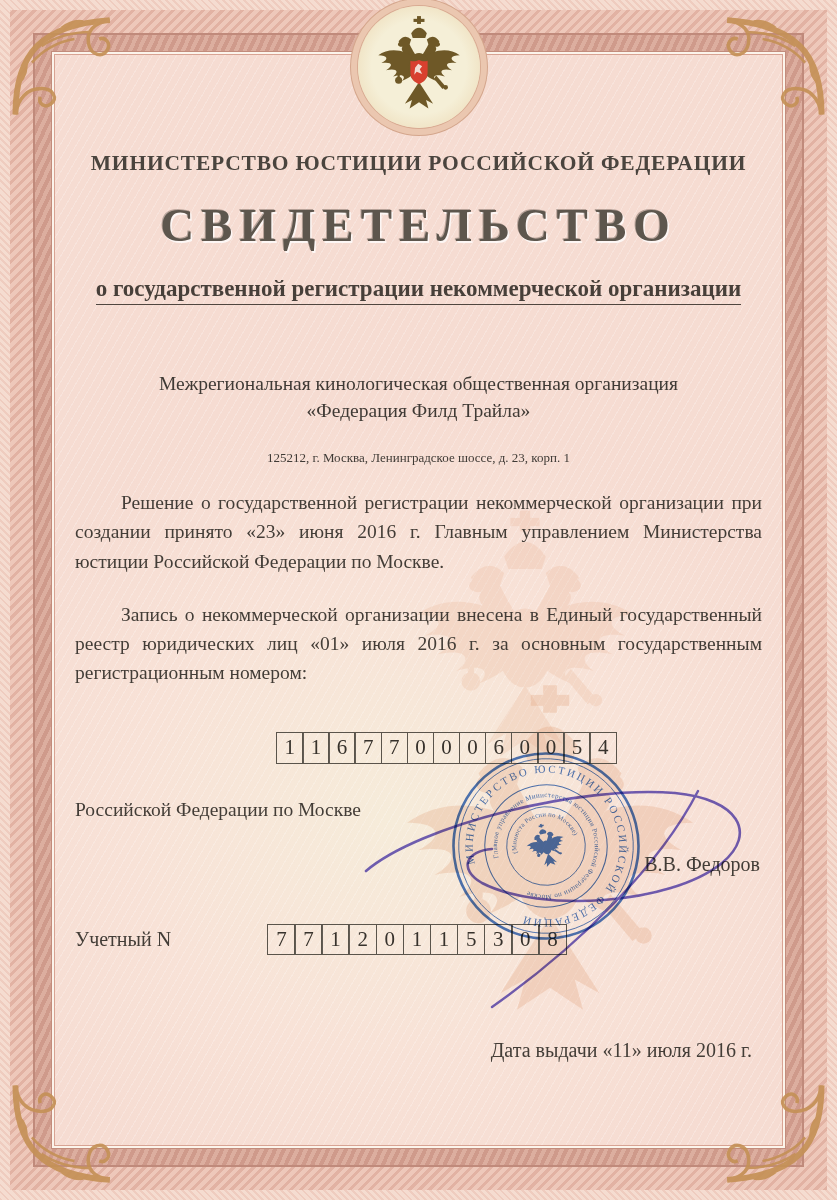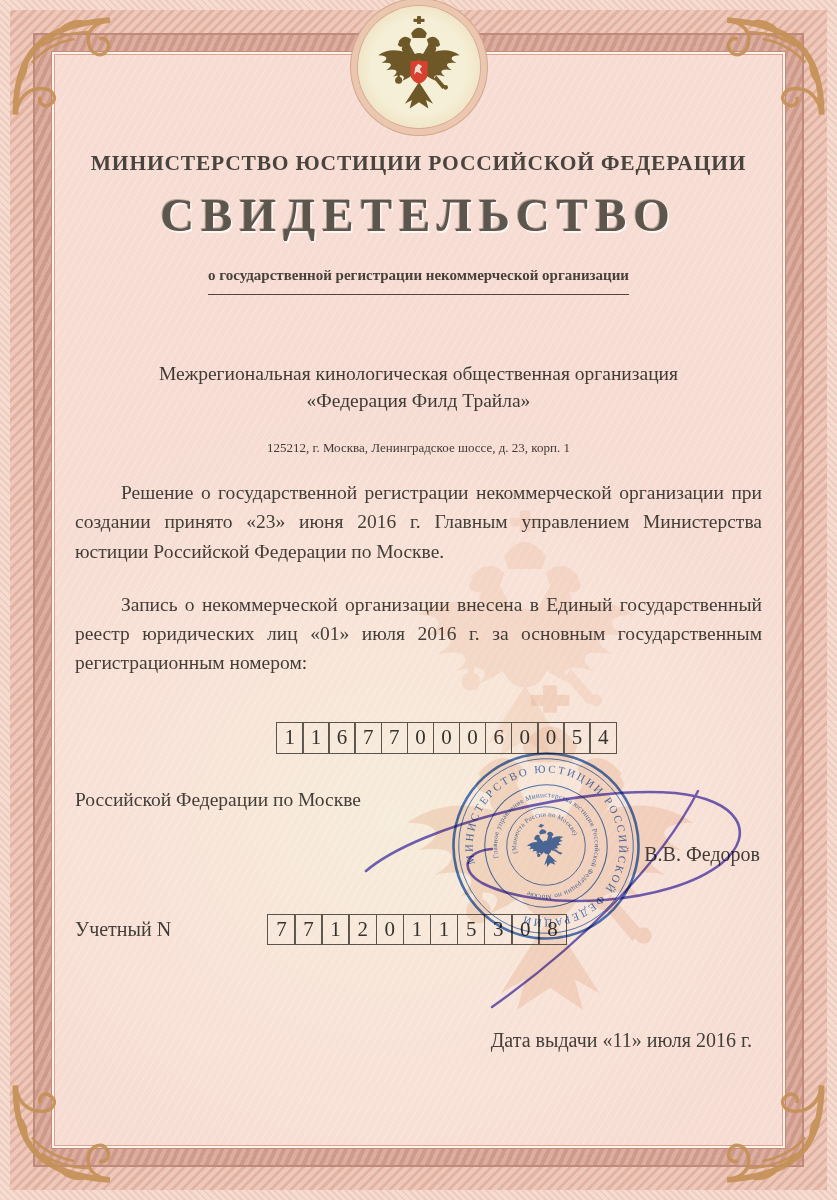--- a/index.html
+++ b/index.html
@@ -41,26 +41,26 @@
     display:flex;align-items:center;justify-content:center;
   }
   .emblem svg.eagle{width:94px;height:102px;color:#6e5827;}
   
   .wm{position:absolute;color:#e09a70;pointer-events:none;z-index:1;}
   .wm1{left:345px;top:455px;width:250px;height:272px;opacity:.16;}
   .wm2{left:330px;top:630px;width:330px;height:358px;opacity:.26;}
   
   .ministry{margin:0;padding-top:96px;text-align:center;font-weight:bold;
     font-size:21.5px;letter-spacing:.8px;color:#4a443e;}
-  .title{margin:12px 0 0;text-align:center;font-weight:bold;font-size:47px;
+  .title{margin:22px 0 0;text-align:center;font-weight:bold;font-size:47px;
     letter-spacing:7px;color:#5d564d;
     text-shadow:-1px -1px 0 rgba(62,52,42,.35), 1.5px 1.5px 0 rgba(255,255,255,.75);}
   .subtitle-wrap{margin-top:24px;text-align:center;}
-  .subtitle{display:inline-block;font-weight:bold;font-size:15px;color:#473f39;
-    border-bottom:1.5px solid #50463f;padding-bottom:10px;}
+  .subtitle{display:inline-block;font-weight:bold;font-size:23px;color:#473f39;
+    border-bottom:1.5px solid #50463f;padding-bottom:2px;}
   .org-line1{margin:68px 0 0;text-align:center;font-size:19.5px;color:#3f3a35;}
   .org-line2{margin:5px 0 0;text-align:center;font-size:19.5px;color:#3f3a35;}
   .address{margin:28px 0 0;text-align:center;font-size:13px;color:#3f3a35;}
   .para{margin:22px 0 0;font-size:19.5px;line-height:1.5;color:#433d37;
     text-align:justify;text-indent:46px;}
   .para.second{margin-top:24px;}
   
   .ogrn-row{margin-top:44px;display:flex;justify-content:center;transform:translateX(28px);}
   .cell{width:27.5px;height:32px;border:1.4px solid #5a544b;margin-left:-1.4px;
     display:flex;align-items:center;justify-content:center;

